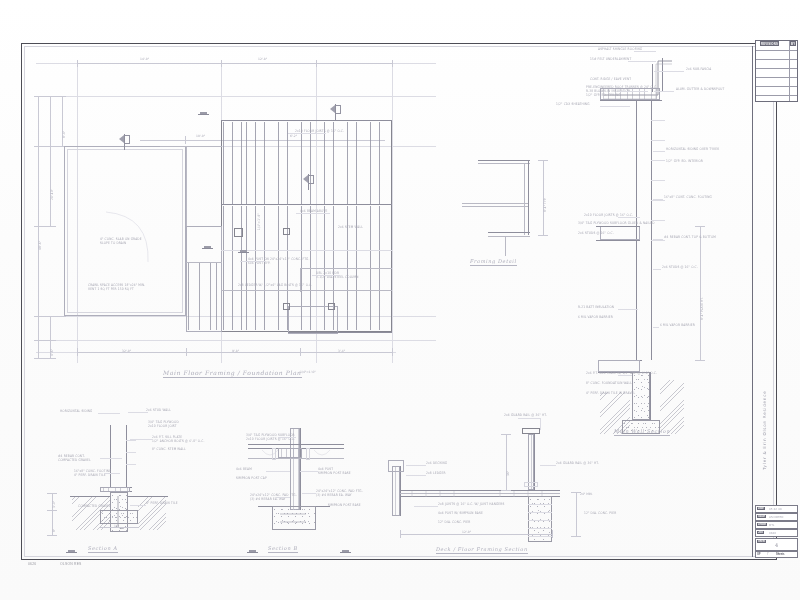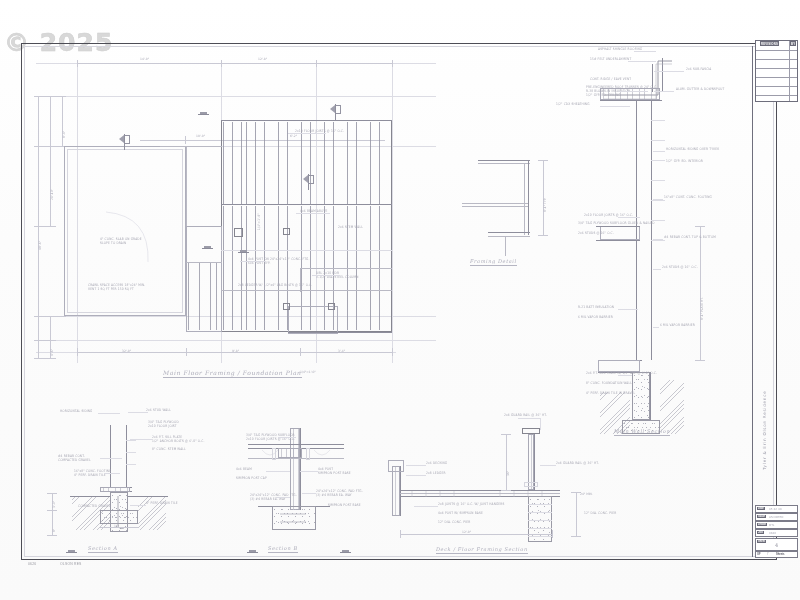--- a/index.html
+++ b/index.html
@@ -126,21 +126,20 @@
   .ofrow .a{position:absolute;left:1px;top:1px;font-size:2.6px;color:#60606c;font-weight:700;}
   .ofrow .b{position:absolute;left:11px;top:1px;font-size:2.6px;color:#9a9aa6;}
   .ofrow .c{position:absolute;left:20px;top:1px;font-size:2.6px;color:#60606c;font-weight:700;}
 </style>
 </head>
 <body>
 
 <div id="sheet">
   <div class="paper-tint"></div>
 
-  <div class="wm">© 2025</div>
 
   <div class="border-outer"></div>
   <div class="border-inner"></div>
 
   <div class="tiny-foot" style="left:28px;top:562px;">0626</div>
   <div class="tiny-foot" style="left:60px;top:562px;">OLSON RES</div>
 
   <div>
 
     <div class="h hair" style="left:36px;top:63px;width:400px;"></div>

